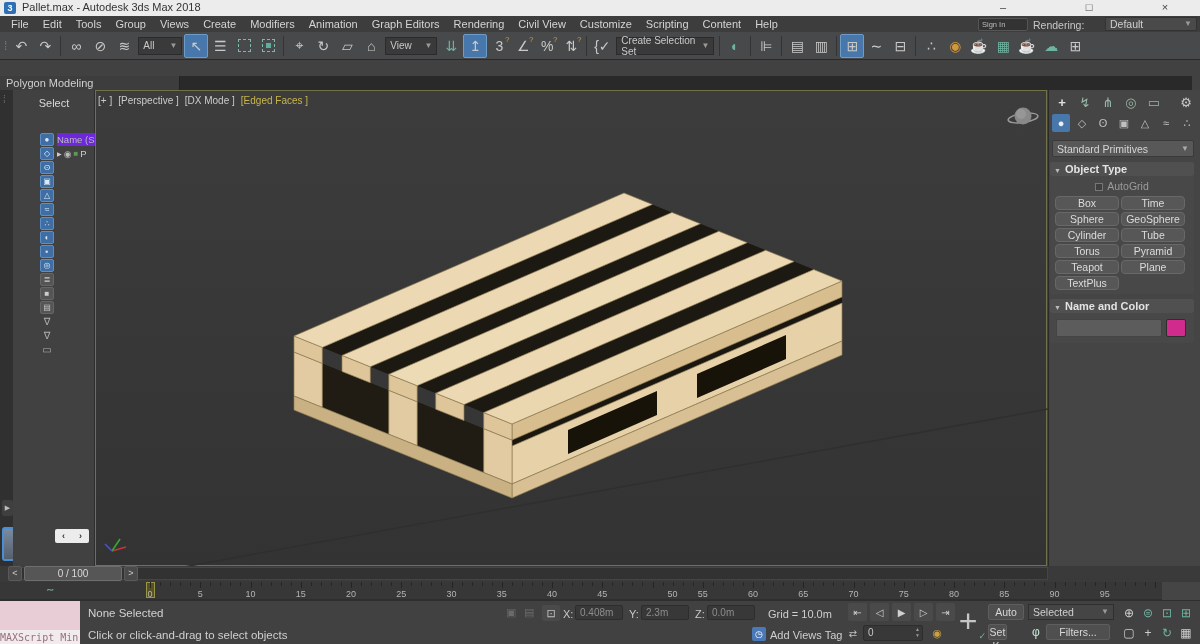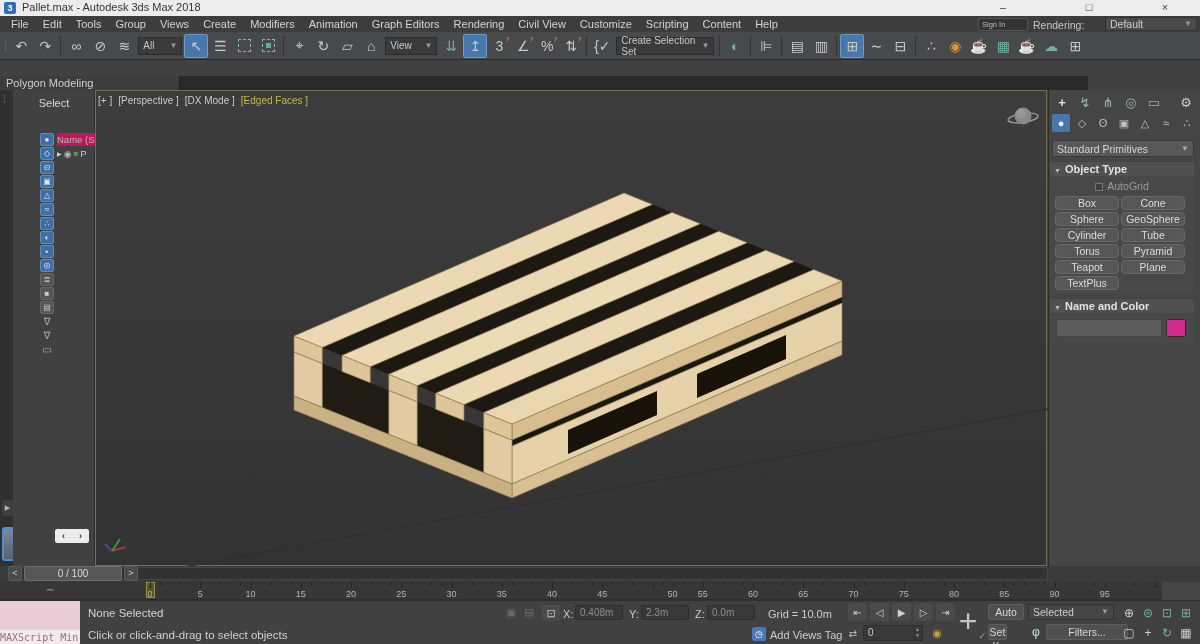--- a/index.html
+++ b/index.html
@@ -29,30 +29,30 @@
   .tsep{width:1px;height:20px;background:#333;margin:0 3px;flex:0 0 auto;}
   .tdd{height:18px;background:#3a3a3a;border:1px solid #2b2b2b;font-size:10px;color:#c9c9c9;display:flex;align-items:center;padding:0 4px;margin:0 2px;flex:0 0 auto;}
   .tdd .car{margin-left:auto;color:#999;font-size:8px;padding-left:4px;}
   .dashbox{width:13px;height:13px;border:1px dashed #7fb8a8;position:relative;}
   .dashbox.fill:after{content:"";position:absolute;left:3px;top:3px;right:3px;bottom:3px;background:#5fae9c;}
   
   .ribbontabs{left:0;top:60px;width:1200px;height:16px;background:#2d2d2d;display:flex;align-items:flex-end;padding-left:22px;}
   .rtab{padding:1px 16px;font-size:11px;color:#9a9a9a;}
   .rtab.active{background:#454545;color:#e9e9e9;border-radius:2px 2px 0 0;}
   .roverflow{margin-left:10px;color:#aaa;background:#4a4a4a;border-radius:2px;font-size:8px;padding:1px 8px;margin-bottom:1px;}
-  .polyrow{left:0;top:76px;width:1088px;height:14px;background:#292929;}
+  .polyrow{left:0;top:76px;width:1192px;height:14px;background:#292929;}
   .polybox{left:0;top:0;width:180px;height:14px;background:#3d3d3d;border-right:1px solid #222;font-size:11px;color:#cfcfcf;padding:0 6px;line-height:14px;}
   
   .leftstrip{left:0;top:90px;width:13px;height:476px;background:#303030;}
   .lgrip{left:3px;top:94px;color:#6a6a6a;font-size:10px;}
   .flyoutbtn{left:2px;top:500px;width:11px;height:16px;background:#3f3f3f;color:#bbb;font-size:7px;text-align:center;line-height:16px;border-radius:2px;}
   .vptab{left:2px;top:527px;width:32px;height:34px;border:2px solid #4a8fd4;border-radius:3px;background:linear-gradient(#7a8aa0,#55606e);}
   .explorer{left:13px;top:90px;width:82px;height:476px;background:#414141;border-right:1px solid #2e2e2e;}
   .exp-title{left:13px;top:97px;width:82px;text-align:center;font-size:11px;color:#d8d8d8;}
-  .exp-col{left:57px;top:133px;width:38px;height:13px;background:#be185d;font-size:9.5px;color:#bbb;white-space:nowrap;overflow:hidden;line-height:13px;}
+  .exp-col{left:57px;top:133px;width:38px;height:13px;background:#6d28d9;font-size:9.5px;color:#bbb;white-space:nowrap;overflow:hidden;line-height:13px;}
   .exp-row{left:57px;top:147px;width:38px;height:13px;display:flex;align-items:center;gap:2px;overflow:hidden;}
   .exp-row .ar{font-size:6px;color:#ccc;}
   .exp-row .eye{font-size:9px;color:#bbb;}
   .exp-row .cube{font-size:8px;color:#5a9a50;}
   .exp-row .lbl{font-size:9.5px;color:#ccc;}
   .fcol{left:40px;top:133px;width:16px;display:flex;flex-direction:column;gap:1px;}
   .fico{width:14px;height:13px;font-size:8px;display:flex;align-items:center;justify-content:center;border-radius:2px;}
   .fico.blue{background:#3f6ea5;border:1px solid #5d8fc4;color:#dce8f4;}
   .fico.gray{background:#555;border:1px solid #666;color:#ccc;}
   .fico.plain{color:#b0b0b0;font-size:10px;}
@@ -410,21 +410,21 @@
       <span class="cpsubtab">∴</span>
     </div>
   <div class="abs cpdd"><span>Standard Primitives</span><span class="car">▼</span></div>
 
   <div class="abs" style="left:1050px;top:162px;">
     <div class="rollhead"><span class="tri">▼</span><span>Object Type</span></div>
     <div class="rollbody" style="height:118px;">
       <div class="autogrid"><span class="cb"></span><span>AutoGrid</span></div>
       <div class="otgrid">
           <div class="otbtn">Box</div>
-          <div class="otbtn">Cone</div>
+          <div class="otbtn">Time</div>
           <div class="otbtn">Sphere</div>
           <div class="otbtn">GeoSphere</div>
           <div class="otbtn">Cylinder</div>
           <div class="otbtn">Tube</div>
           <div class="otbtn">Torus</div>
           <div class="otbtn">Pyramid</div>
           <div class="otbtn">Teapot</div>
           <div class="otbtn">Plane</div>
           <div class="otbtn">TextPlus</div>
         </div>
@@ -606,21 +606,21 @@
           <span>▲</span>
           <span>▼</span>
         </span></div>
     <div class="abs keyfilters">◉</div>
     <div class="bigplus">+<span class="chk">✓</span></div>
 
     <div class="abs sbtn" style="left:988px;top:3px;width:36px;">Auto</div>
     <div class="abs seldd"><span>Selected</span><span class="car">▼</span></div>
     <div class="abs sbtn" style="left:988px;top:23px;width:19px;">Set K.</div>
     <div class="abs keyico">φ</div>
-    <div class="abs sbtn" style="left:1046px;top:23px;width:82px;">Filters...</div>
+    <div class="abs sbtn" style="left:1046px;top:23px;width:64px;">Filters...</div>
 
     <div class="abs navrow" style="top:3px">
         <div class="nbtn">⊕</div>
         <div class="nbtn teal">⊜</div>
         <div class="nbtn teal">⊡</div>
         <div class="nbtn teal">⊞</div>
       </div>
     <div class="abs navrow" style="top:23px">
         <div class="nbtn">▢</div>
         <div class="nbtn">+</div>

